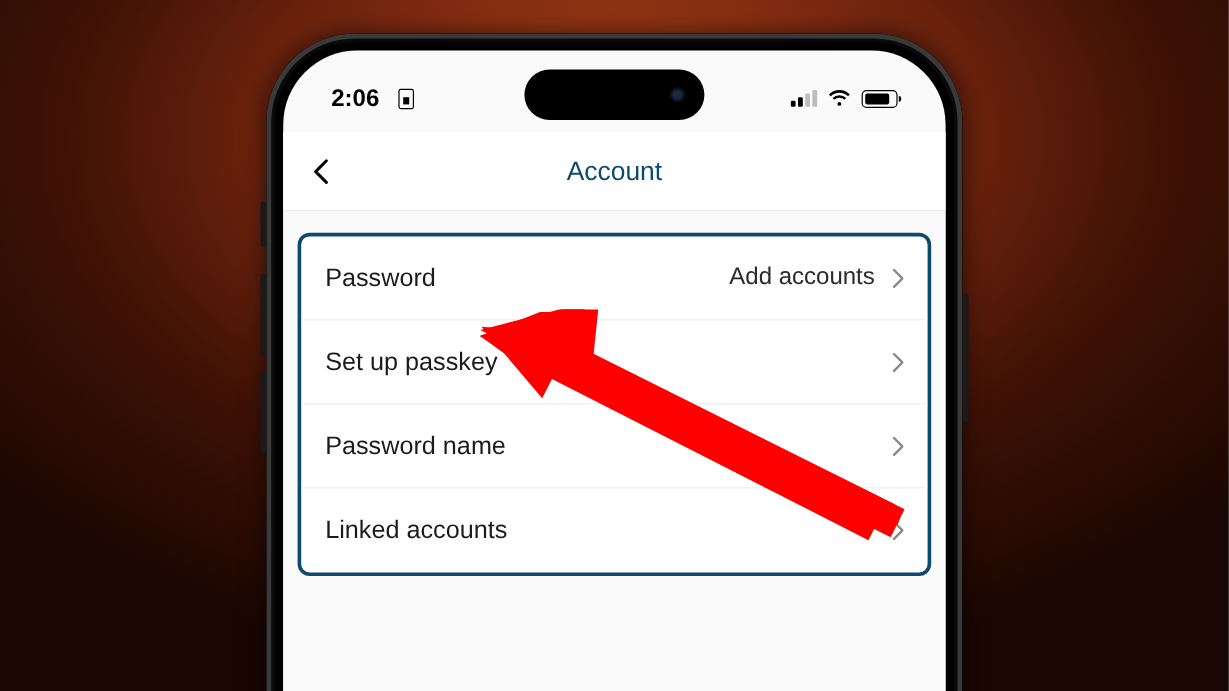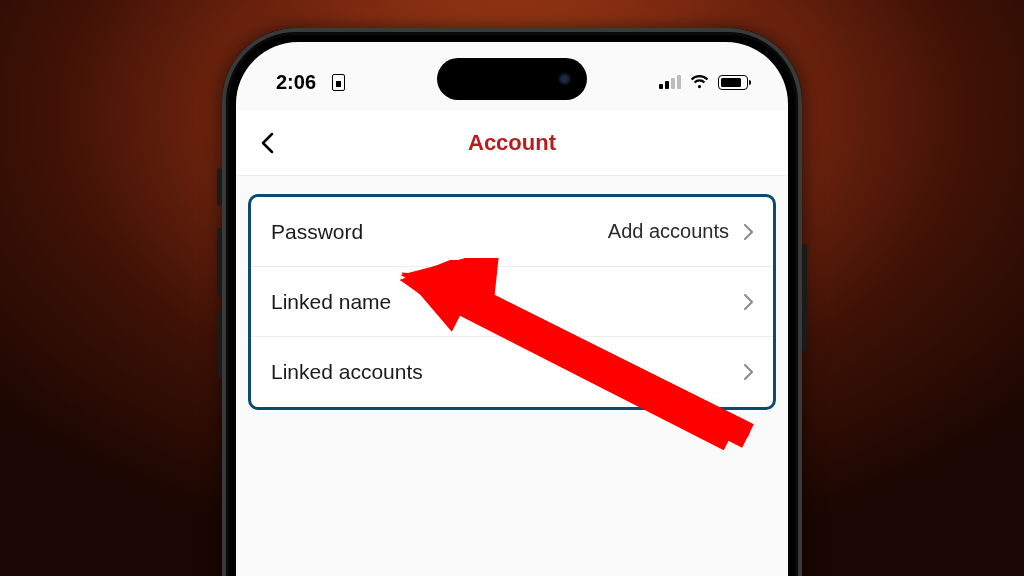--- a/index.html
+++ b/index.html
@@ -106,21 +106,21 @@
   .content { position: absolute; top: 68px; left: 0; right: 0; bottom: 0; background: #fafafa; }
   .nav-header {
     height: 66px;
     display: flex; align-items: center; justify-content: center;
     position: relative;
     border-bottom: 1px solid #ececec;
     background: #fff;
   }
   .back-btn { position: absolute; left: 18px; top: 50%; transform: translateY(-50%); padding: 6px; cursor: pointer; }
   .back-btn svg { width: 14px; height: 22px; display: block; }
-  .nav-title { font-size: 22px; font-weight: 700; color: #b91c1c; }
+  .nav-title { font-size: 22px; font-weight: 400; color: #0c4a6e; }
   .list {
     margin: 18px 12px 0;
     background: #fff;
     border: 3px solid #0c4a6e;
     border-radius: 10px;
     overflow: hidden;
   }
   .row {
     display: flex; align-items: center;
     min-height: 70px;
@@ -191,24 +191,32 @@
         <div class="row">
           <div class="row-label">Password</div>
           <div class="row-value">Add accounts</div>
           <div class="chev">
               <svg viewBox="0 0 10 18">
                 <path d="M2 2l7 7-7 7" stroke="#8a8a8a" stroke-width="2" fill="none" stroke-linecap="round" stroke-linejoin="round"></path>
               </svg>
             </div>
         </div>
 
-
-
-        <div class="row">
-          <div class="row-label">Linked name</div>
+        <div class="row">
+          <div class="row-label">Set up passkey</div>
+          <div class="chev">
+              <svg viewBox="0 0 10 18">
+                <path d="M2 2l7 7-7 7" stroke="#8a8a8a" stroke-width="2" fill="none" stroke-linecap="round" stroke-linejoin="round"></path>
+              </svg>
+            </div>
+        </div>
+
+
+        <div class="row">
+          <div class="row-label">Password name</div>
           <div class="chev">
               <svg viewBox="0 0 10 18">
                 <path d="M2 2l7 7-7 7" stroke="#8a8a8a" stroke-width="2" fill="none" stroke-linecap="round" stroke-linejoin="round"></path>
               </svg>
             </div>
         </div>
 
         <div class="row">
           <div class="row-label">Linked accounts</div>
           <div class="chev">

